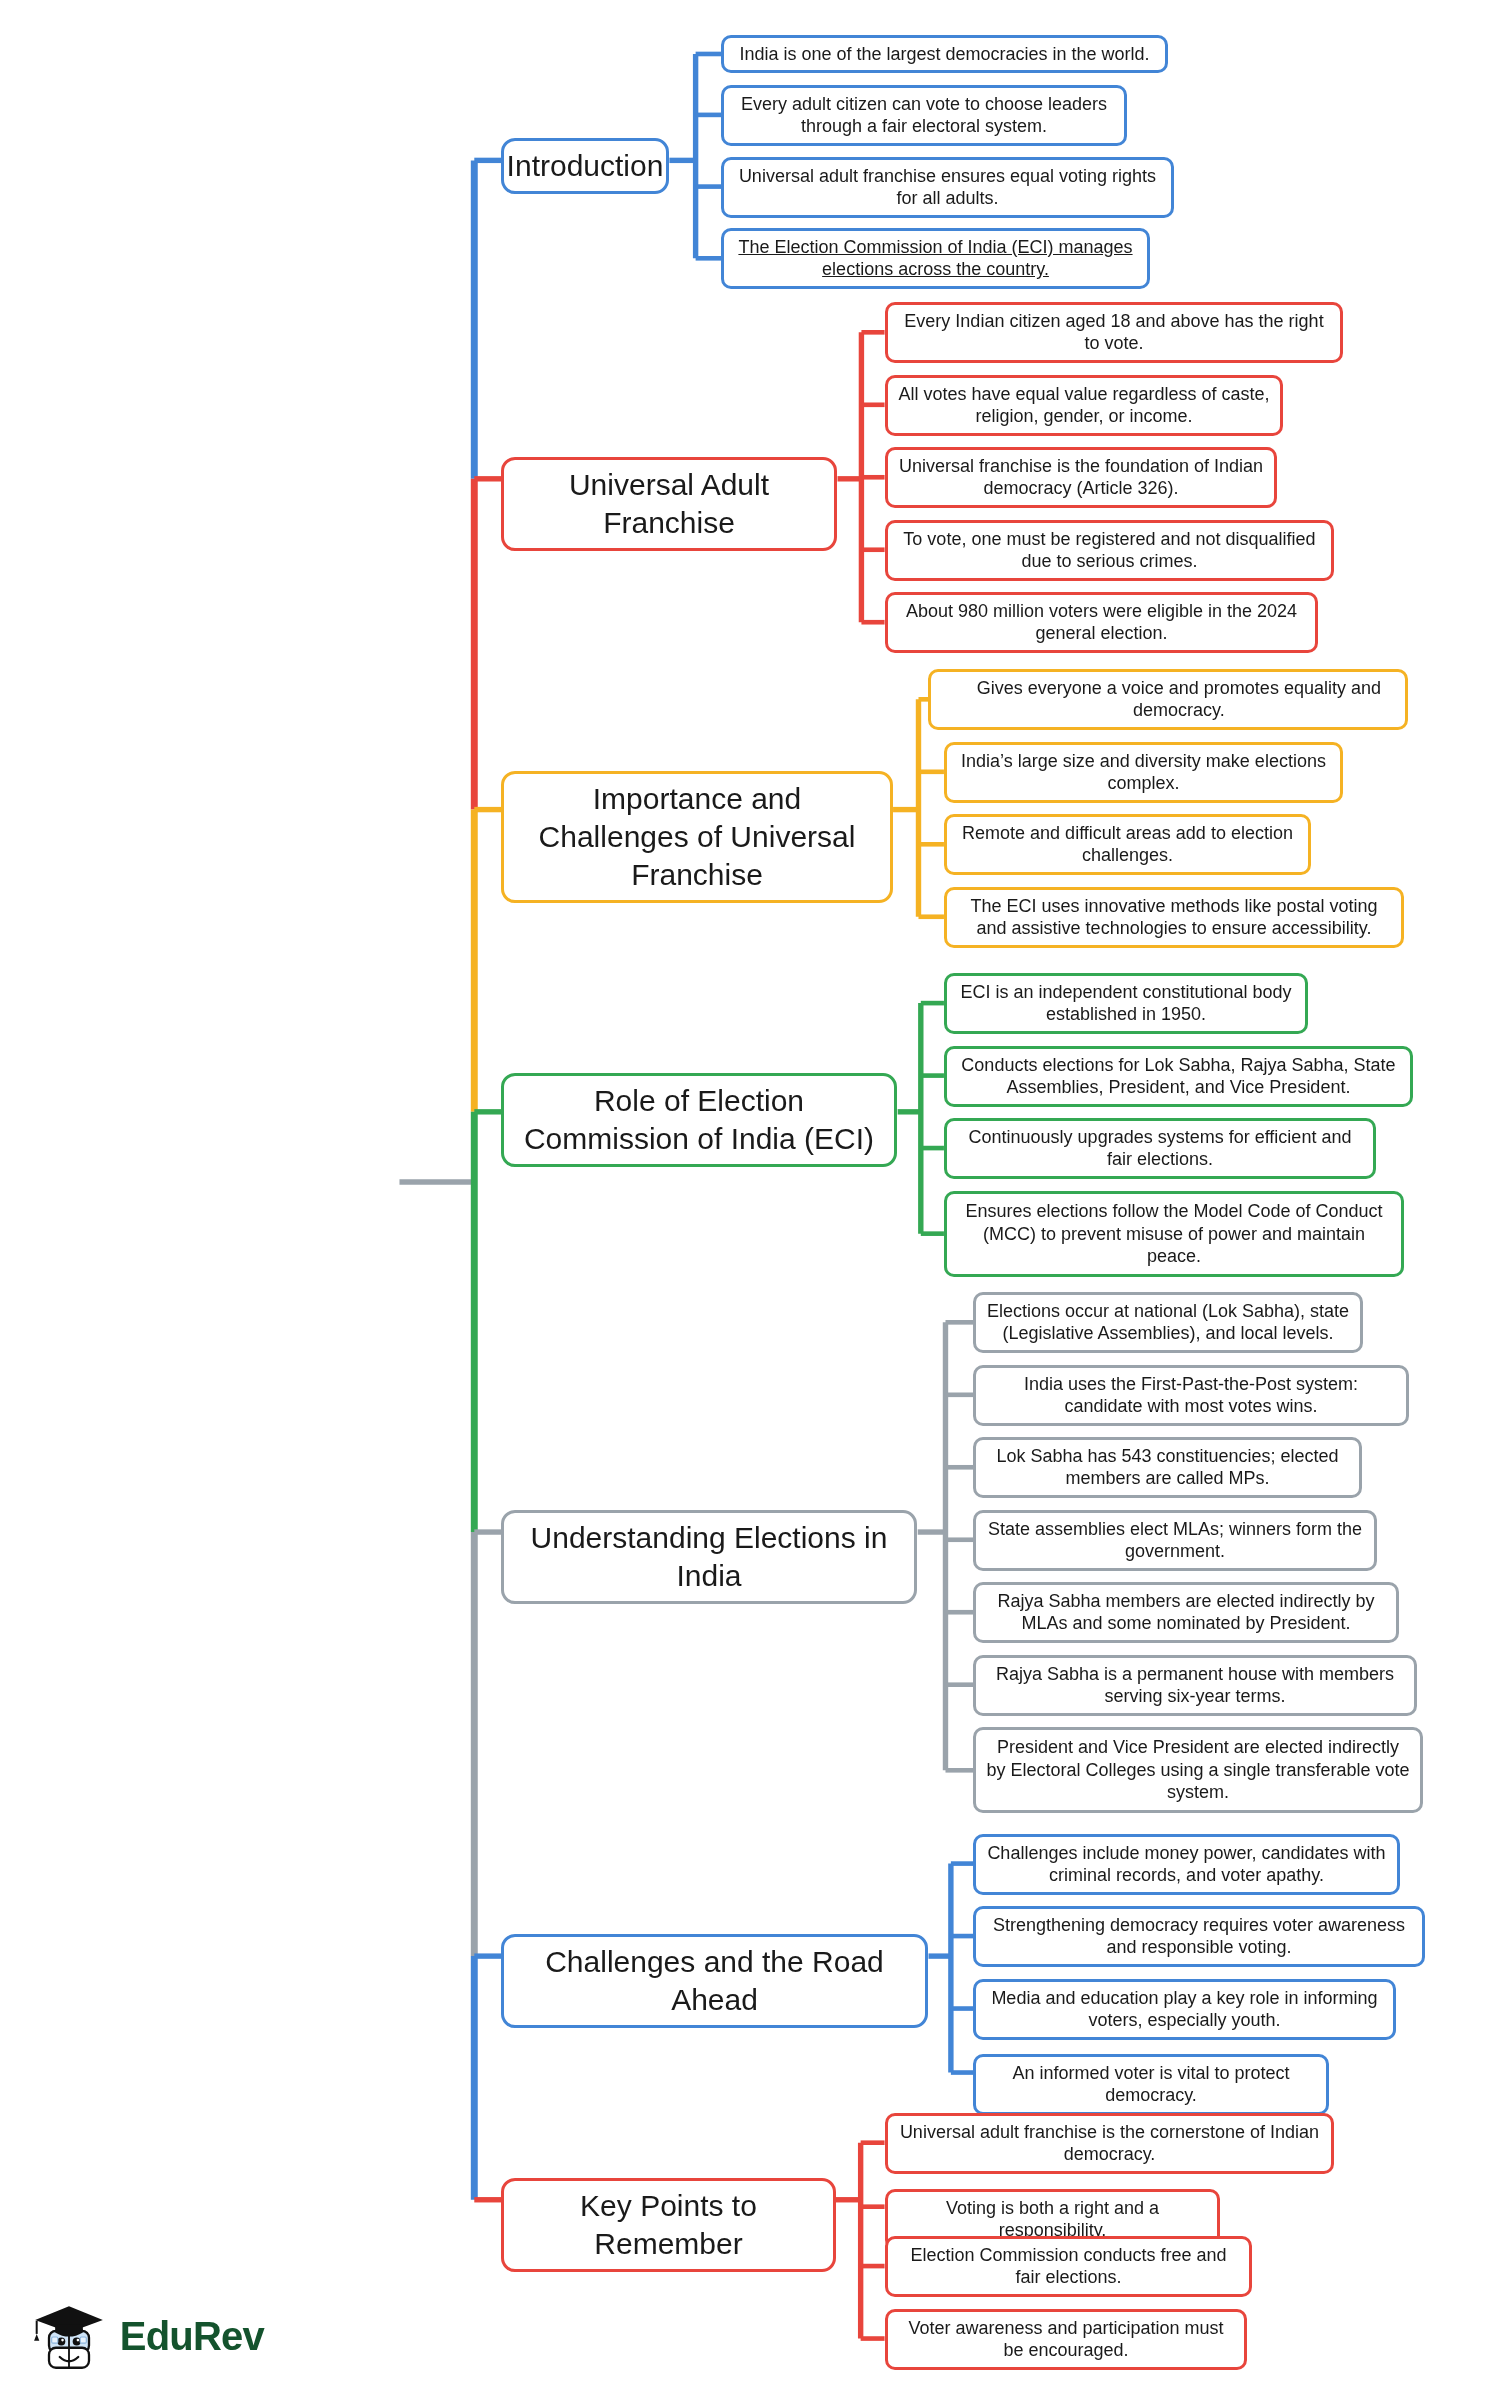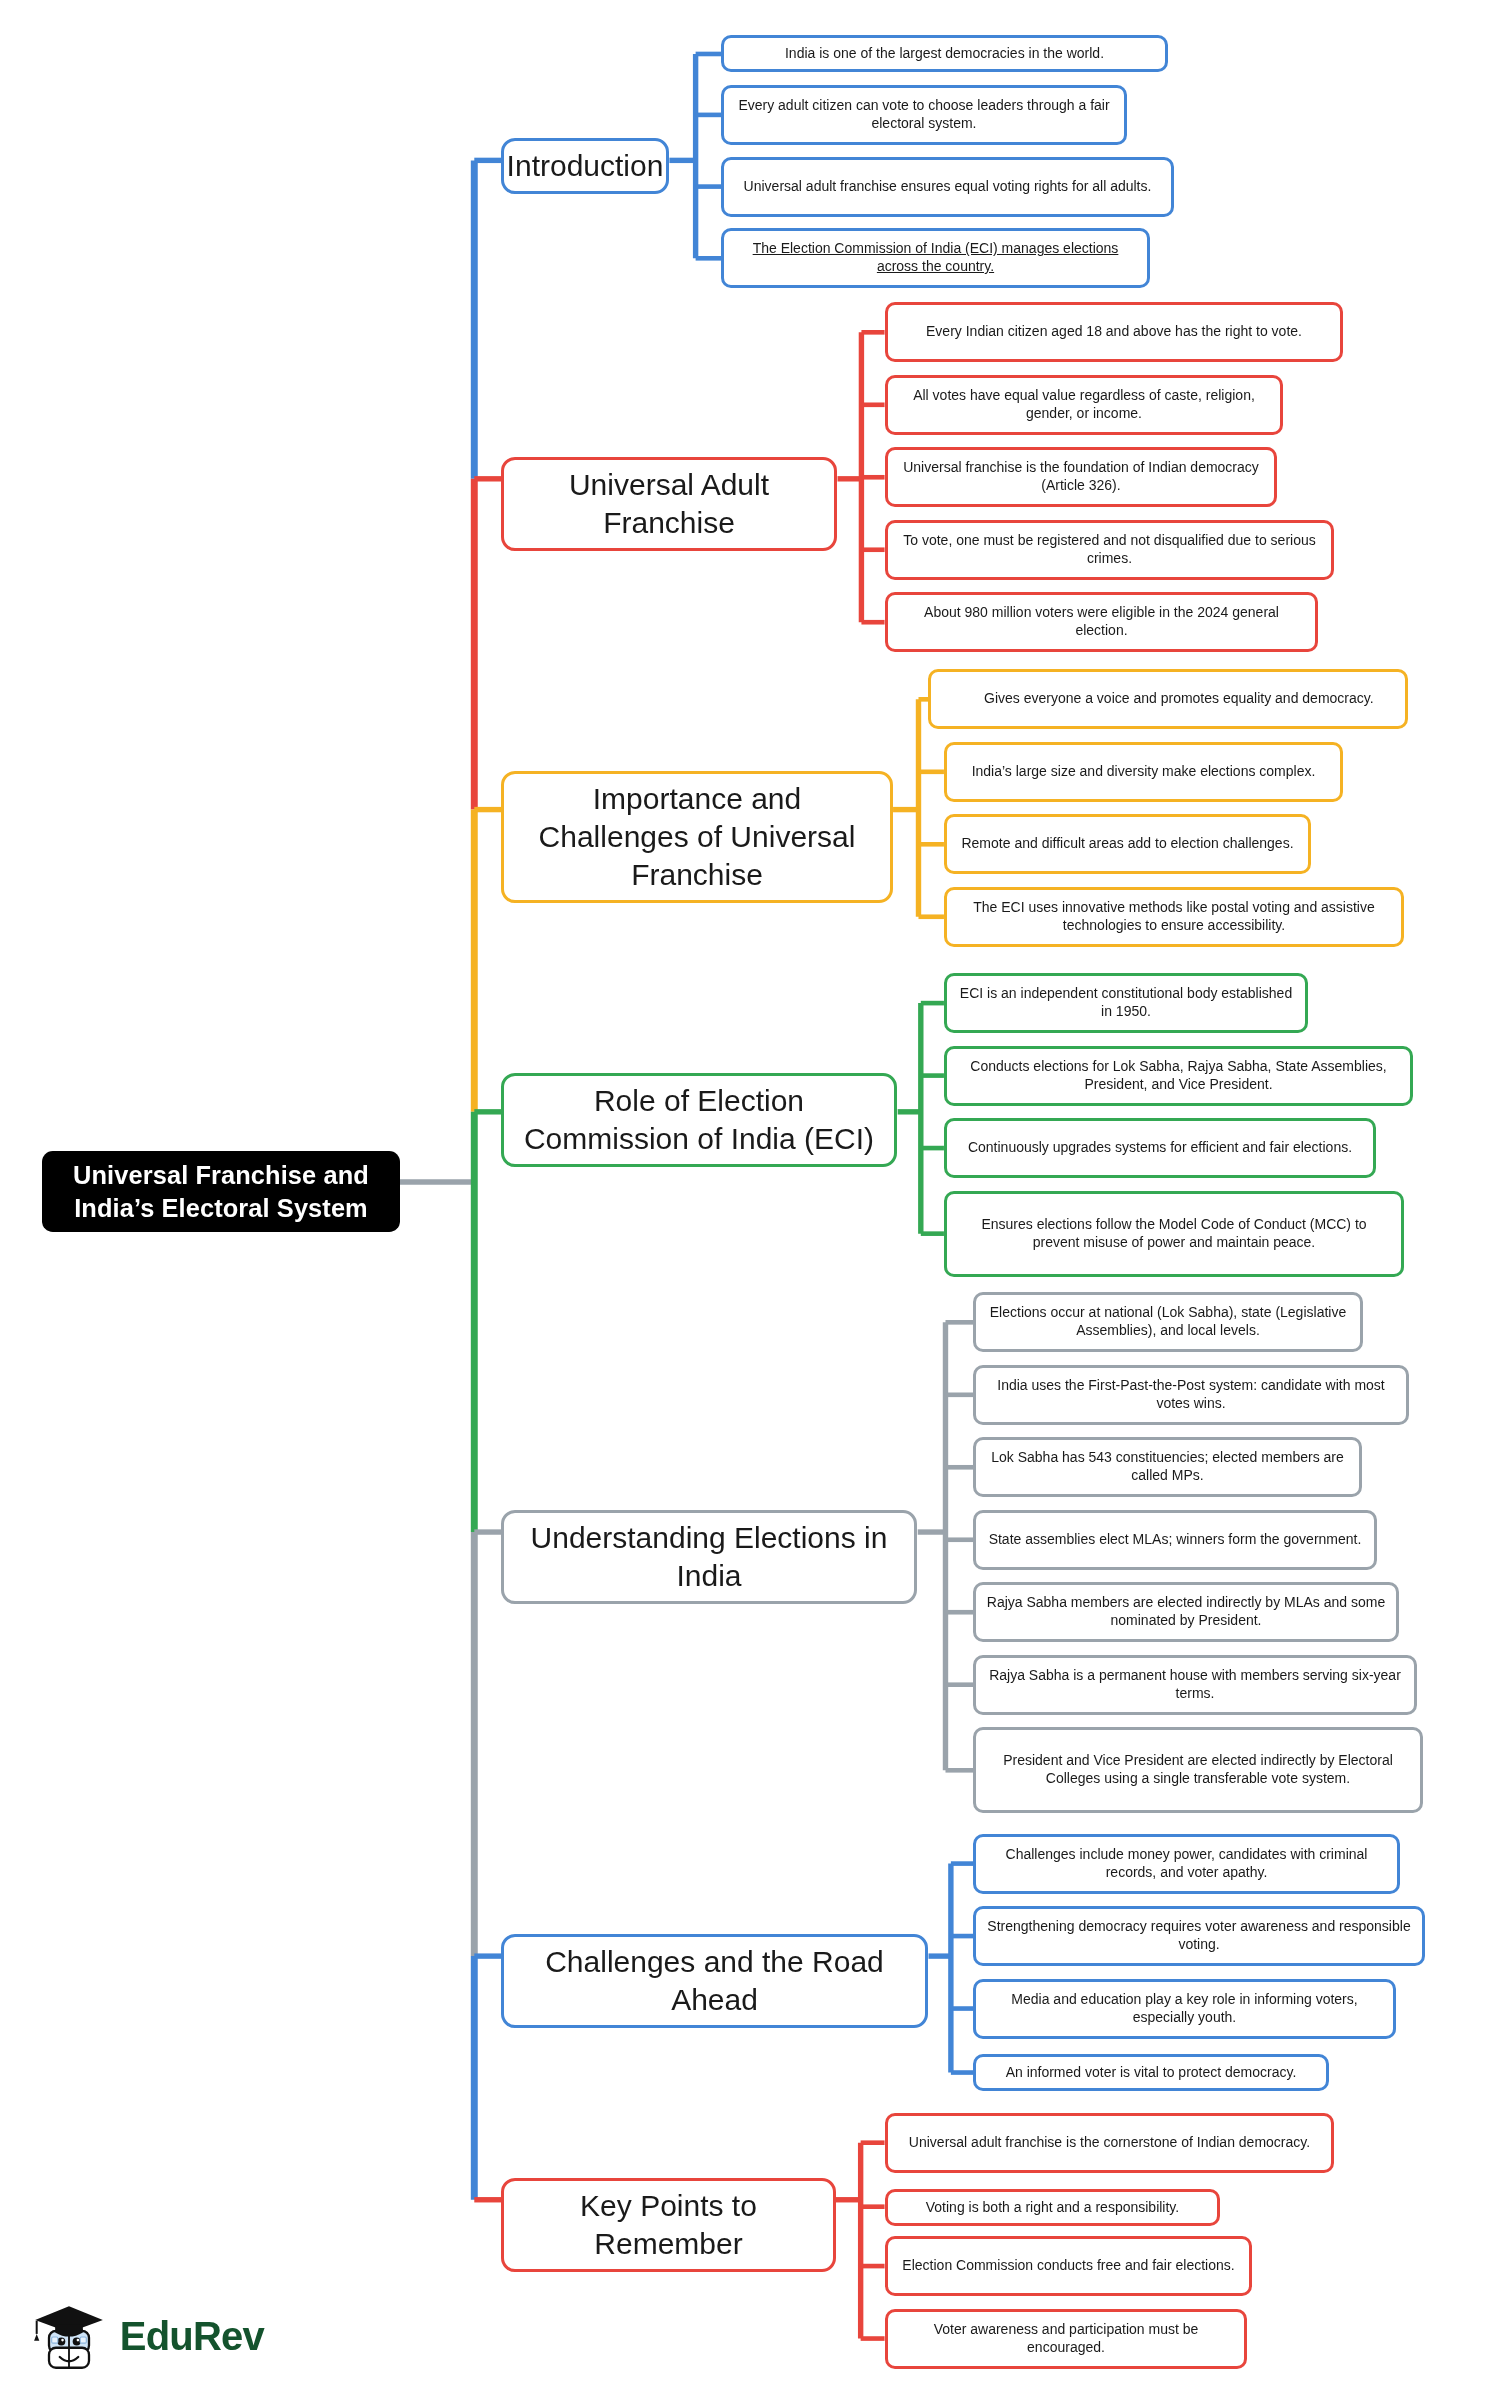--- a/index.html
+++ b/index.html
@@ -44,21 +44,21 @@
   .branch {
     border: 3.1px solid #999;
     border-radius: 14px;
     font-size: 30px;
     padding: 6.2px 10.8px;
   }
 
   .leaf {
     border: 3.1px solid #999;
     border-radius: 10px;
-    font-size: 14px;
+    font-size: 18px;
     padding: 4.6px 9.3px;
   }
 
   
   #logo {
     position: absolute;
     left: 29px;
     top: 2294px;
     width: 262px;
     height: 85px;
@@ -134,26 +134,20 @@
       <path d="M1233 2688 L1262 2688" stroke="#4285d6" stroke-width="6" fill="none" stroke-linecap="butt"></path>
       <path d="M615 2853 L650 2853" stroke="#e8453c" stroke-width="7" fill="none" stroke-linecap="butt"></path>
       <path d="M1084 2853 L1116 2853" stroke="#e8453c" stroke-width="7" fill="none" stroke-linecap="butt"></path>
       <path d="M1116 2779 L1116 3033" stroke="#e8453c" stroke-width="7" fill="none" stroke-linecap="butt"></path>
       <path d="M1116 2779 L1147 2779" stroke="#e8453c" stroke-width="6" fill="none" stroke-linecap="butt"></path>
       <path d="M1116 2862 L1147 2862" stroke="#e8453c" stroke-width="6" fill="none" stroke-linecap="butt"></path>
       <path d="M1116 2939 L1147 2939" stroke="#e8453c" stroke-width="6" fill="none" stroke-linecap="butt"></path>
       <path d="M1116 3033 L1147 3033" stroke="#e8453c" stroke-width="6" fill="none" stroke-linecap="butt"></path>
     </svg>
 
-  <div class="node root" id="root-node" style="left: 42px; top: 1151px; width: 358px; min-height: 63px; background: rgb(0, 0, 0); color: rgb(255, 255, 255);">
-    <div>
-      <span>Universal Franchise and</span><br>
-      <span>India’s Electoral System</span>
-    </div>
-  </div>
 
   <div id="nodes">
       <div class="node branch" style="left: 501px; top: 138px; width: 168px; min-height: 45px; border-color: rgb(66, 133, 214);">
         <span>Introduction</span>
       </div>
       <div class="node leaf" style="left: 721px; top: 35px; width: 447px; min-height: 37px; border-color: rgb(66, 133, 214);">
         <span>India is one of the largest democracies in the world.</span>
       </div>
       <div class="node leaf" style="left: 721px; top: 85px; width: 406px; min-height: 60px; border-color: rgb(66, 133, 214);">
         <span>Every adult citizen can vote to choose leaders through a fair electoral system.</span>

